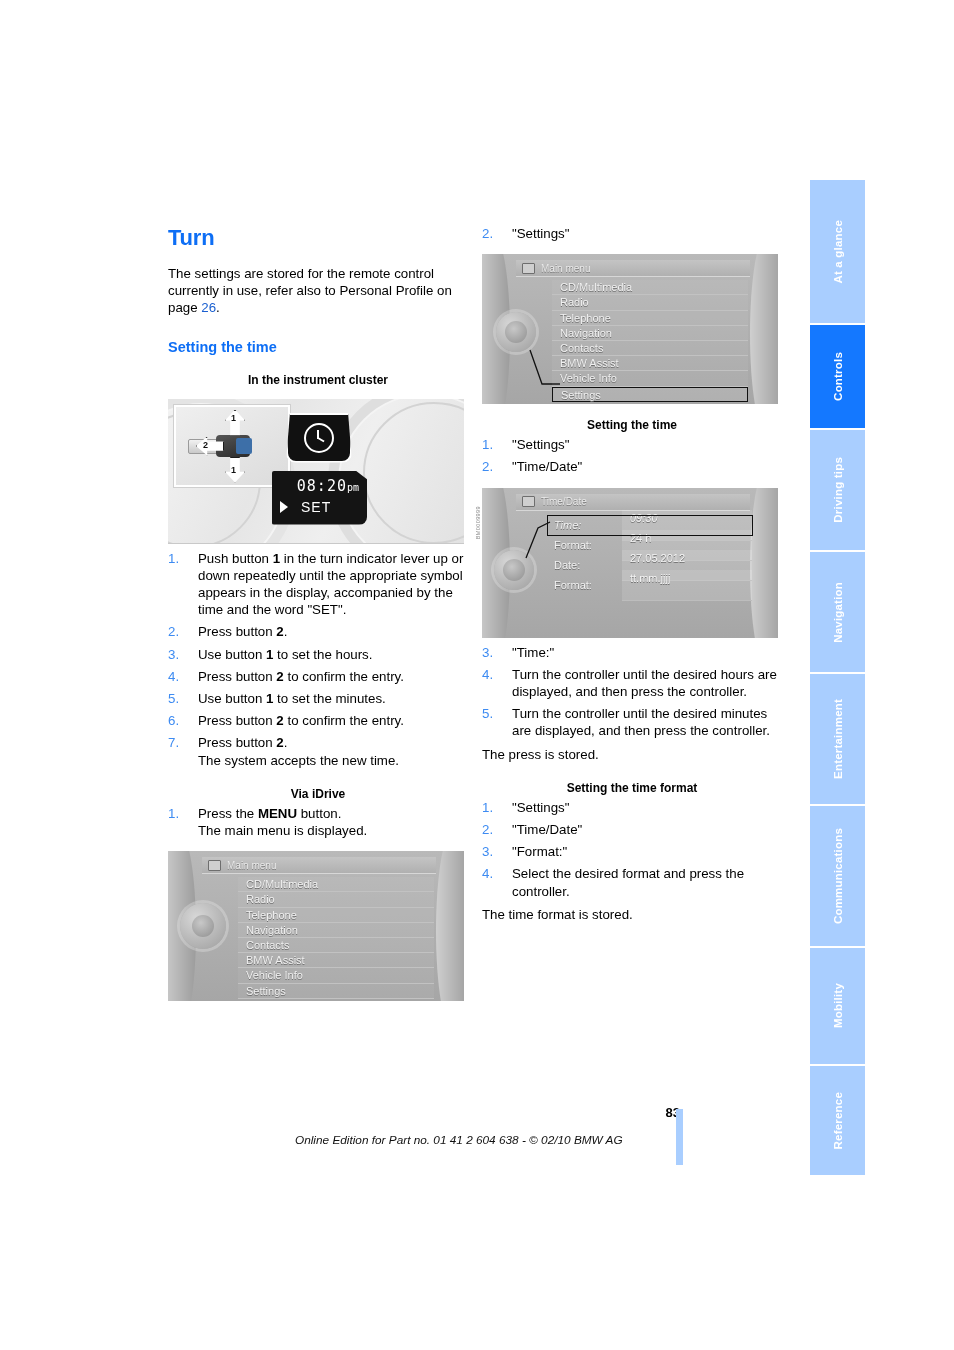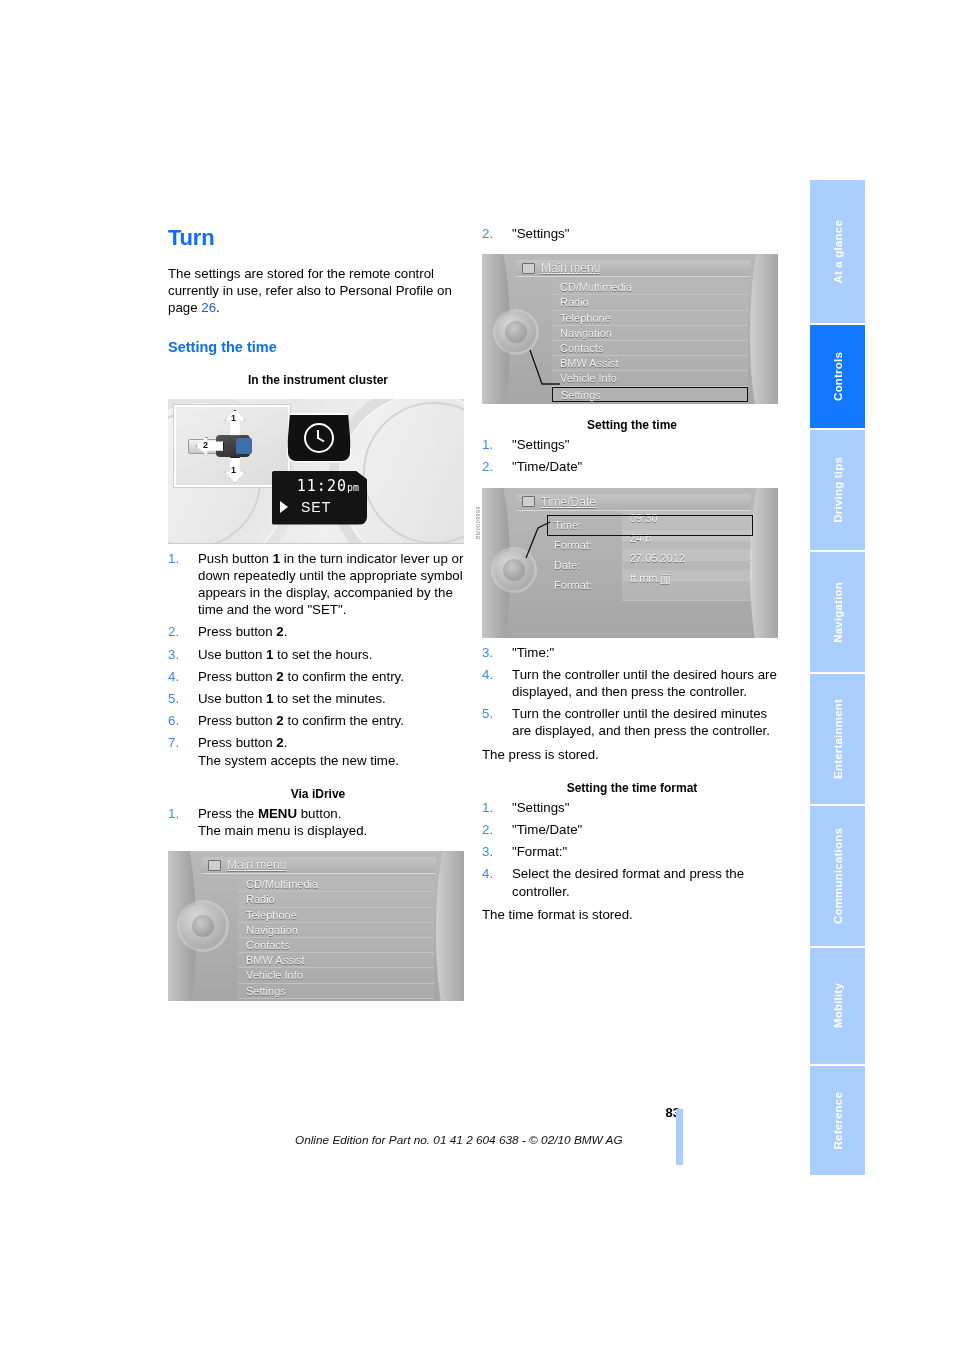--- a/index.html
+++ b/index.html
@@ -165,21 +165,21 @@
   .idrive .bezelR{right:-6px;border-radius:50% 0 0 50%/50% 0 0 50%;}
   .idrive .titlebar{
     position:absolute;left:34px;right:28px;top:6px;height:17px;
     background:linear-gradient(180deg,#c4c4c4,#b0b0b0);
     display:flex;align-items:center;gap:6px;padding-left:6px;
     border-bottom:1px solid #d7d7d7;box-sizing:border-box;
   }
   .idrive .titlebar .ticon{
     width:11px;height:9px;border:1.3px solid #6e6e6e;background:#cfcfcf;border-radius:1px;
   }
-  .idrive .titlebar .ttxt{font-size:12px;color:#e9e9e9;text-shadow:0 1px 0 #7e7e7e;text-decoration:underline;}
+  .idrive .titlebar .ttxt{font-size:10px;color:#e9e9e9;text-shadow:0 1px 0 #7e7e7e;}
   .menu-list{position:absolute;left:70px;right:30px;top:26px;}
   .menu-item{
     height:15.2px;line-height:15.2px;font-size:11px;color:#f0f0f0;
     text-shadow:0 1px 0 #6f6f6f;padding-left:8px;
     border-bottom:1px solid #c2c2c2;background:rgba(255,255,255,.05);
     box-sizing:border-box;
   }
   .menu-item.sel{border:1.6px solid #101010;background:rgba(255,255,255,.12);}
   .knob{
     position:absolute;left:12px;top:52px;width:46px;height:46px;border-radius:50%;
@@ -199,21 +199,21 @@
   .td-row{display:flex;align-items:center;height:19px;margin-bottom:1px;}
   .td-lab{
     width:74px;font-size:11px;color:#f0f0f0;text-shadow:0 1px 0 #6f6f6f;
     padding-left:6px;box-sizing:border-box;
   }
   .td-val{
     flex:1;font-size:11px;color:#f4f4f4;text-shadow:0 1px 0 #6f6f6f;
     background:rgba(255,255,255,.12);border-bottom:1px solid #bdbdbd;
     padding-left:8px;box-sizing:border-box;height:31px;line-height:17px;
   }
-  .td-row.sel{outline:1.6px solid #101010;}
+  .td-row.sel{outline:1.6px solid #101010;font-style:italic;}
 
   
   .footer{position:absolute;left:0;right:0;top:1105px;}
   .pageno{
     position:absolute;left:640px;top:0;width:40px;text-align:right;
     font-size:13px;font-weight:bold;
   }
   .footline{
     position:absolute;left:295px;top:28px;font-size:11.8px;color:#111;font-style:italic;
   }
@@ -283,21 +283,21 @@
           <div class="anum" style="left:55px;top:6px;">1</div>
           <div class="anum" style="left:55px;top:58px;">1</div>
           <div class="anum" style="left:27px;top:33px;">2</div>
         </div>
 
         <div class="sym-panel">
           <div class="clock-glyph"></div>
         </div>
 
         <div class="time-panel">
-          <div class="time-val"><span>11:20</span><small>pm</small></div>
+          <div class="time-val"><span>08:20</span><small>pm</small></div>
           <div class="set-row">
             <div class="set-tri"></div>
             <div class="set-txt">SET</div>
           </div>
         </div>
       </div>
       <div class="fig-code">BM0009999</div>
     </div>
 
     <ol class="steps">

